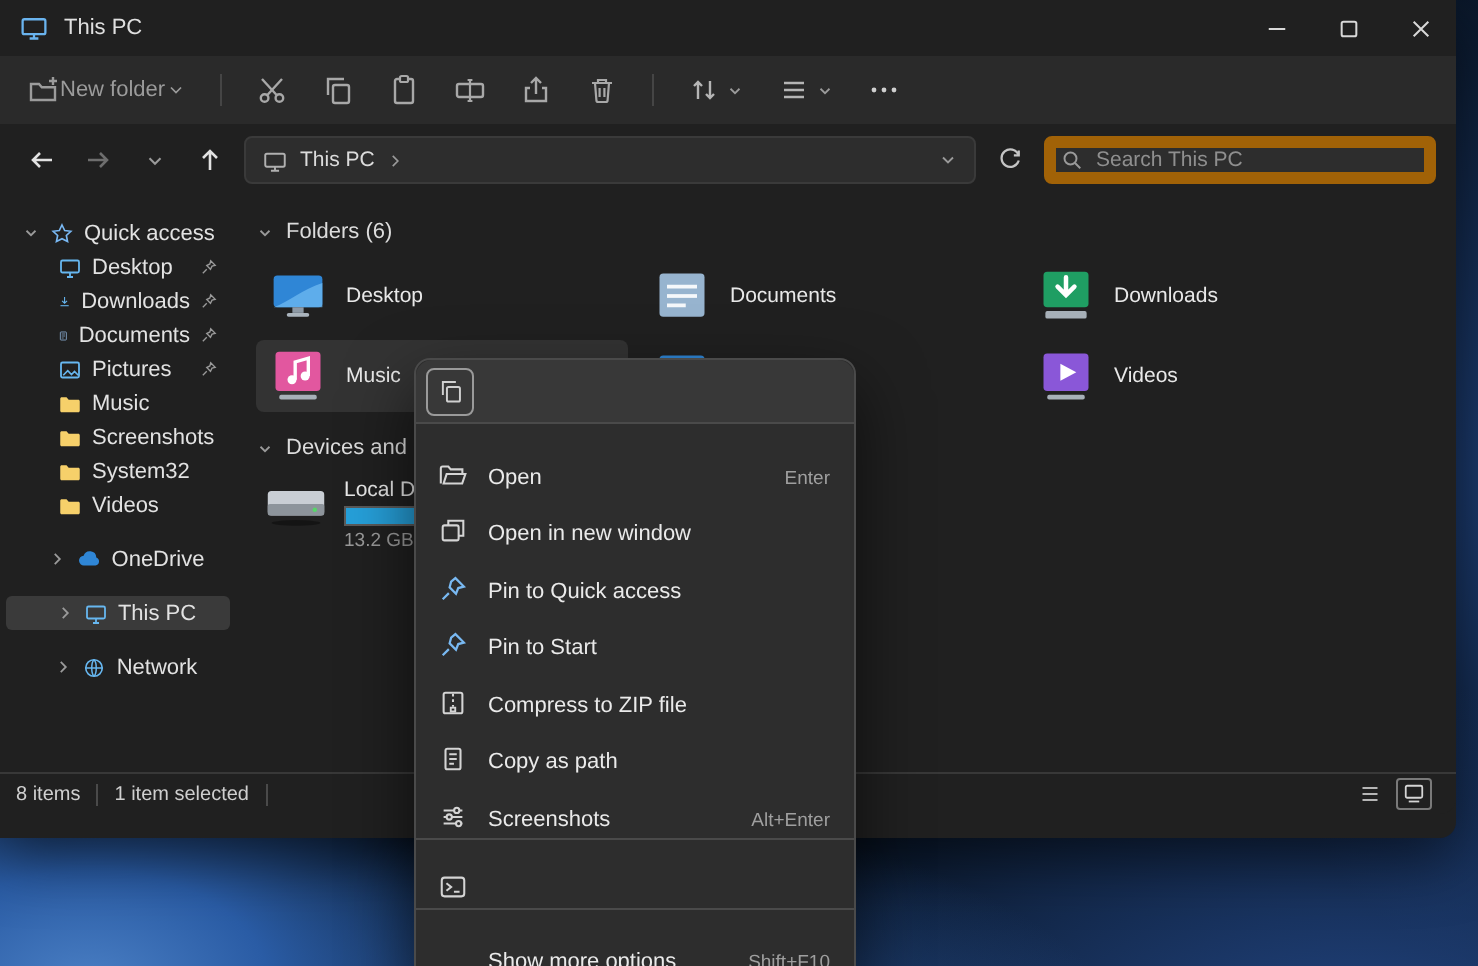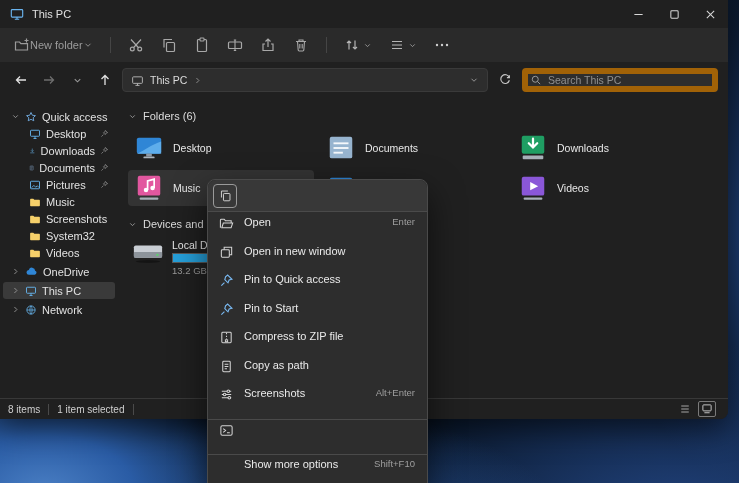--- a/index.html
+++ b/index.html
@@ -41,55 +41,55 @@
                display:flex; align-items:center; gap:6px; padding:0 2px; }
   .search-input { flex:1; min-width:0; background:transparent; border:0; outline:0; color:#ddd;
                   font-size:10.5px; font-family:inherit; }
   .search-input::placeholder { color:#8f8f8f; }
   
   .body { position:absolute; top:98px; bottom:21px; left:0; right:0; display:flex; overflow:hidden; }
   .sidebar { width:118px; padding-top:10px; flex-shrink:0; }
   .side-item { height:17px; display:flex; align-items:center; gap:5px; padding-left:26px;
                font-size:11px; color:#e2e2e2; margin:0 3px; border-radius:3px; }
   .side-item.root { padding-left:8px; }
-  .side-item.gap { margin-top:2px; }
+  .side-item.gap { margin-top:10px;justify-content:center; }
   .side-item.selected { background:#3a3a3a; }
   .pin { margin-left:auto; margin-right:6px; }
   
   .content { flex:1; padding:8px 0 0 10px; position:relative; }
   .sec-header { display:flex; align-items:center; gap:6px; height:20px; font-size:11px; color:#dcdcdc; }
   .tile-grid { display:grid; grid-template-columns:repeat(3,192px); grid-auto-rows:40px; margin-top:2px; }
   .tile { display:flex; align-items:center; gap:9px; padding:0 6px; border-radius:4px; margin:2px 6px 2px 0; }
   .tile.selected { background:#333333; }
   .tile-label { font-size:10.5px; color:#e8e8e8; }
   .devices-header { margin-top:6px; }
   .drive-tile { margin-top:4px; display:flex; gap:8px; width:200px; padding-left:4px; }
   .drive-info { display:flex; flex-direction:column; gap:2px; padding-top:1px; }
   .drive-name { font-size:10.5px; color:#e8e8e8; }
   .drive-bar { width:104px; height:10px; background:#474747; border:1px solid #5a5a5a; }
   .drive-bar-fill { height:100%; background:#26a0da; }
   .drive-free { font-size:9.5px; color:#9a9a9a; }
   
-  .statusbar { position:absolute; left:0; right:0; bottom:0; height:21px; border-top:1px solid #383838;
+  .statusbar { position:absolute; left:0; right:0; bottom:12px; height:21px; border-top:1px solid #383838;
                display:flex; align-items:center; gap:8px; padding:0 8px; font-size:10px; color:#cfcfcf;
                background:#202020; border-radius:0 0 8px 0; }
   .sb-sep { width:1px; height:11px; background:#4a4a4a; }
   .sb-right { margin-left:auto; display:flex; gap:4px; align-items:center; padding-right:4px; }
   .sb-viewbtn { width:18px; height:16px; display:flex; align-items:center; justify-content:center; border-radius:2px; }
   .sb-viewbtn.active { border:1px solid #7a7a7a; }
   
   .context-menu { position:absolute; left:207px; top:179px; width:221px; background:#2d2d2d;
                   border:1px solid #4a4a4a; border-radius:8px; box-shadow:0 14px 34px rgba(0,0,0,.6);
                   z-index:20; padding-bottom:6px; color:#eaeaea; }
   .cm-iconrow { height:32px; background:#383838; border-bottom:1px solid #4a4a4a;
                 border-radius:8px 8px 0 0; display:flex; align-items:center; padding:0 5px; }
   .cm-iconbtn { width:24px; height:24px; border:1px solid #9a9a9a; border-radius:4px;
                 display:flex; align-items:center; justify-content:center; }
   .cm-items { padding-top:4px; }
-  .cm-item { height:28.5px; display:flex; align-items:flex-start; gap:10px; padding:0 12px 0 11px; font-size:11px; }
+  .cm-item { height:28.5px; display:flex; align-items:flex-end; gap:10px; padding:0 12px 0 11px; font-size:11px; }
   .cm-icon { width:15px; display:flex; justify-content:center; }
   .cm-label { flex:1; white-space:nowrap; }
   .cm-shortcut { font-size:9.5px; color:#9f9f9f; }
   .cm-divider { height:1px; background:#4a4a4a; margin:3px 0; }
 </style>
 </head>
 <body>
 
 <div class="screen">
 

